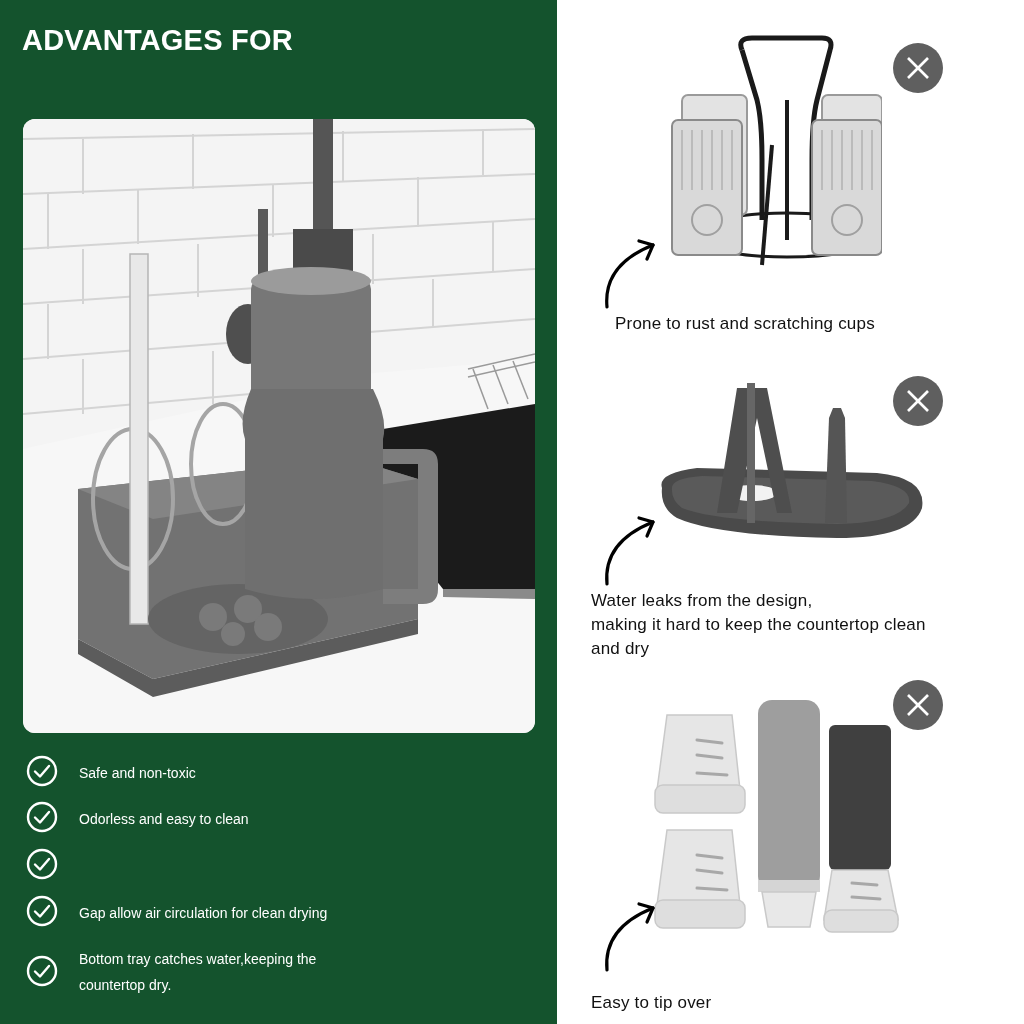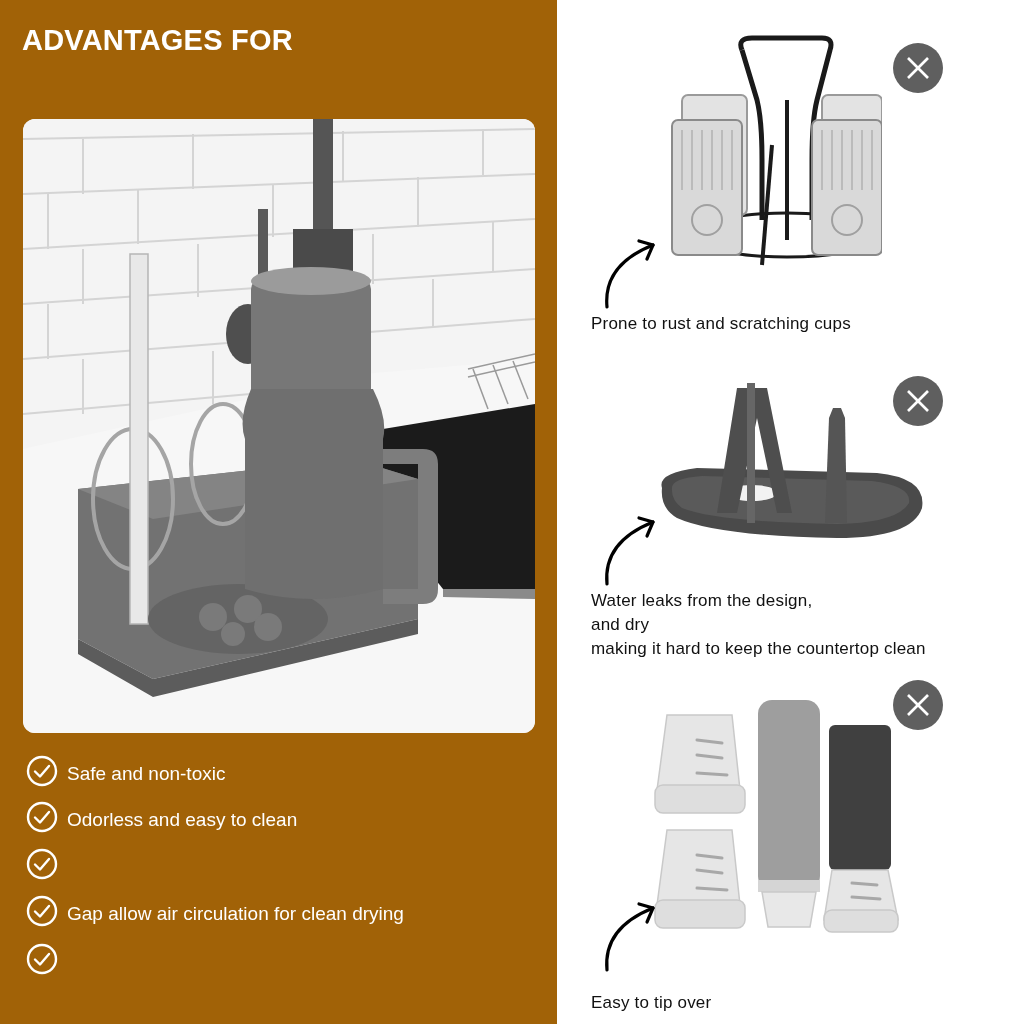--- a/index.html
+++ b/index.html
@@ -1,28 +1,28 @@
 <!DOCTYPE html>
 <html><head>
 <meta charset="utf-8">
 <style>
   * { box-sizing: border-box; margin: 0; padding: 0; }
   html, body { width: 1024px; height: 1024px; overflow: hidden; background: #ffffff; }
   body { position: relative; font-family: "Liberation Sans", "DejaVu Sans", sans-serif; }
 
   
-  .left-panel { position: absolute; left: 0; top: 0; width: 557px; height: 1024px; background: #a16207; }
+  .left-panel { position: absolute; left: 0; top: 0; width: 557px; height: 1024px; background: #14532d; }
   .headline { position: absolute; left: 22px; top: 20px; color: #ffffff; font-weight: 700; font-size: 29px; line-height: 41px; letter-spacing: 0.2px; }
   .headline div { white-space: nowrap; }
 
   .photo { position: absolute; left: 23px; top: 119px; width: 512px; height: 614px; border-radius: 12px; overflow: hidden; background: #f2f2f2; }
   .photo svg { display: block; }
 
   .benefits { position: absolute; left: 26px; top: 752px; width: 520px; }
-  .benefit { position: absolute; left: 0; display: flex; align-items: flex-end; color: #ffffff; font-size: 19px; line-height: 26px; }
+  .benefit { position: absolute; left: 0; display: flex; align-items: center; color: #ffffff; font-size: 14px; line-height: 26px; gap: 12px; }
   .benefit .check { width: 32px; height: 32px; flex: 0 0 32px; margin-right: 9px; margin-top: -3px; }
   .benefit .text { white-space: nowrap; }
 
   
   .right-panel { position: absolute; left: 557px; top: 0; width: 467px; height: 1024px; background: #ffffff; }
   .comparison { position: absolute; left: 0; width: 467px; }
   .x-badge { position: absolute; width: 50px; height: 50px; border-radius: 50%; background: #5f5f5f; }
   .x-badge svg { display: block; }
   .arrow { position: absolute; }
   .caption { position: absolute; left: 34px; color: #111111; font-size: 17px; line-height: 24px; letter-spacing: 0.2px; }
@@ -133,20 +133,24 @@
           <circle cx="16" cy="16" r="14" fill="none" stroke="#fff" stroke-width="2.4"></circle>
           <polyline points="9,16.5 14,21.5 23,11" fill="none" stroke="#fff" stroke-width="2.4" stroke-linecap="round" stroke-linejoin="round"></polyline>
         </svg>
       <span class="text">Gap allow air circulation for clean drying</span>
     </div>
     <div class="benefit" style="top:194px;">
       <svg class="check" viewBox="0 0 32 32">
           <circle cx="16" cy="16" r="14" fill="none" stroke="#fff" stroke-width="2.4"></circle>
           <polyline points="9,16.5 14,21.5 23,11" fill="none" stroke="#fff" stroke-width="2.4" stroke-linecap="round" stroke-linejoin="round"></polyline>
         </svg>
+      <span class="text">
+        <span style="display:block;">Bottom tray catches water,keeping the</span>
+        <span style="display:block;">countertop dry.</span>
+      </span>
     </div>
   </div>
 </div>
 
 <div class="right-panel">
 
   <div class="comparison" style="top:0; height:350px;">
     <svg class="illus" style="left:105px; top:30px;" width="220" height="240" viewBox="0 0 220 240">
       <path d="M80 20 Q75 8 90 8 L160 8 Q172 8 168 20 L155 70 Q150 90 150 130 L150 190" fill="none" stroke="#1a1a1a" stroke-width="5"></path>
       <path d="M80 20 L95 70 Q100 90 100 130 L100 190" fill="none" stroke="#1a1a1a" stroke-width="5"></path>
@@ -179,21 +183,21 @@
     <div class="x-badge" style="left:336px; top:43px;">
       <svg width="50" height="50" viewBox="0 0 50 50">
           <line x1="15" y1="15" x2="35" y2="35" stroke="#fff" stroke-width="2.6"></line>
           <line x1="35" y1="15" x2="15" y2="35" stroke="#fff" stroke-width="2.6"></line>
         </svg>
     </div>
     <svg class="arrow" style="left:38px; top:235px;" width="70" height="75" viewBox="0 0 70 75">
       <path d="M12 72 Q8 30 58 10" fill="none" stroke="#000" stroke-width="3.2" stroke-linecap="round"></path>
       <polyline points="44,6 58,10 52,24" fill="none" stroke="#000" stroke-width="3.2" stroke-linecap="round" stroke-linejoin="round"></polyline>
     </svg>
-    <div class="caption" style="top:312px;">
+    <div class="caption" style="top:312px;margin-left:24px;">
       <div>Prone to rust and scratching cups</div>
     </div>
   </div>
 
   <div class="comparison" style="top:0; height:670px;">
     <svg class="illus" style="left:100px; top:378px;" width="270" height="160" viewBox="0 0 270 160">
       <path d="M5 110 Q0 95 40 90 L220 95 Q270 100 265 130 Q255 160 180 160 Q60 158 20 140 Q3 130 5 110 Z" fill="#4a4a4a"></path>
       <path d="M15 110 Q15 100 45 98 L215 103 Q255 108 252 125 Q240 145 180 146 Q60 144 25 130 Q14 122 15 110 Z" fill="#5a5a5a"></path>
       <ellipse cx="95" cy="115" rx="25" ry="8" fill="#f2f2f2"></ellipse>
       <path d="M60 135 L80 10 L110 10 L135 135 L120 135 L100 40 L80 135 Z" fill="#4e4e4e"></path>
@@ -205,22 +209,22 @@
           <line x1="15" y1="15" x2="35" y2="35" stroke="#fff" stroke-width="2.6"></line>
           <line x1="35" y1="15" x2="15" y2="35" stroke="#fff" stroke-width="2.6"></line>
         </svg>
     </div>
     <svg class="arrow" style="left:38px; top:512px;" width="70" height="75" viewBox="0 0 70 75">
       <path d="M12 72 Q8 30 58 10" fill="none" stroke="#000" stroke-width="3.2" stroke-linecap="round"></path>
       <polyline points="44,6 58,10 52,24" fill="none" stroke="#000" stroke-width="3.2" stroke-linecap="round" stroke-linejoin="round"></polyline>
     </svg>
     <div class="caption" style="top:589px;">
       <div>Water leaks from the design,</div>
+      <div>making it hard to keep the countertop clean</div>
       <div>and dry</div>
-      <div>making it hard to keep the countertop clean</div>
     </div>
   </div>
 
   <div class="comparison" style="top:0; height:1024px;">
     <svg class="illus" style="left:95px; top:695px;" width="250" height="250" viewBox="0 0 250 250">
 
       <path d="M15 20 L80 20 L88 95 L5 95 Z" fill="#e6e6e6" stroke="#c9c9c9" stroke-width="1.5"></path>
       <rect x="3" y="90" width="90" height="28" rx="8" fill="#dedede" stroke="#c9c9c9" stroke-width="1.5"></rect>
       <g stroke="#a8a8a8" stroke-width="3" stroke-linecap="round">
           <line x1="45" y1="45" x2="70" y2="48"></line>

